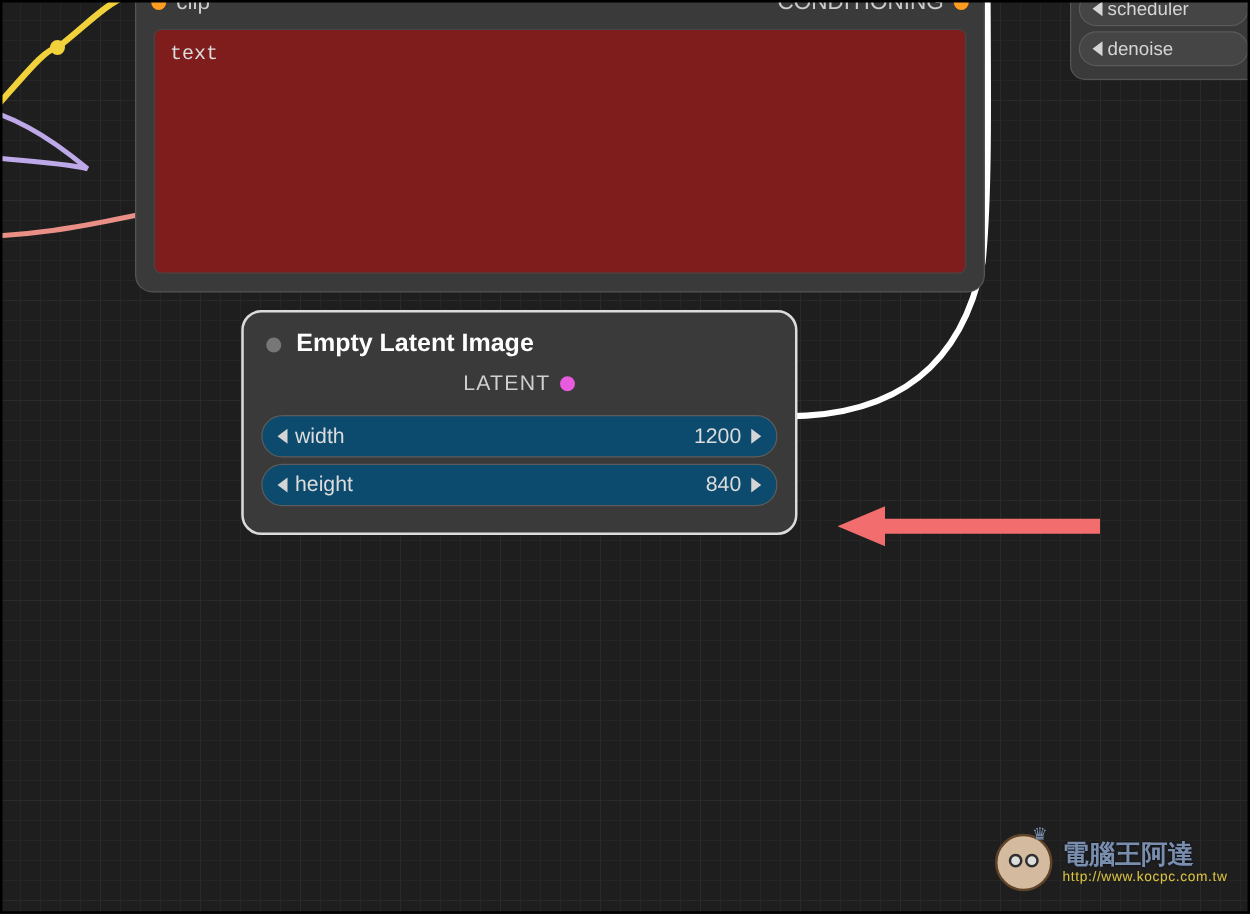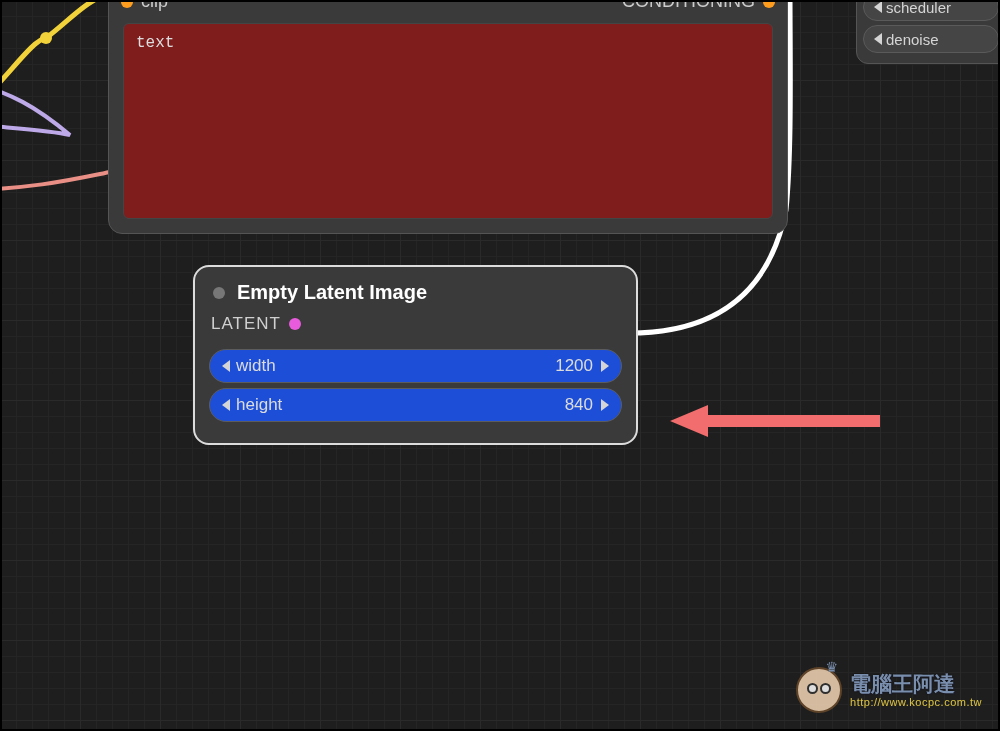--- a/index.html
+++ b/index.html
@@ -60,39 +60,39 @@
     border-radius: 16px; height: 28px;
     display: flex; align-items: center; gap: 4px;
     padding: 0 10px; color: #d5d5d5; font-size: 15px;
     margin: 4px 0;
   }
   .tri-left  { width:0;height:0;border-top:6px solid transparent;border-bottom:6px solid transparent;border-right:8px solid #d5d5d5; flex:none;}
   .tri-right { width:0;height:0;border-top:6px solid transparent;border-bottom:6px solid transparent;border-left:8px solid #d5d5d5; flex:none;}
 
   
   .node-latent {
-    position: absolute; left: 193px; top: 265px;
+    position: absolute; left: 193px; top: 248px;
     width: 445px;
     background: #3a3a3a;
     border: 2px solid #dcdcdc;
     border-radius: 16px;
     padding: 12px 14px 16px;
   }
   .node-title {
     display: flex; align-items: center; gap: 12px;
     color: #fff; font-size: 20px; font-weight: 600;
     padding: 2px 4px 8px;
   }
   .latent-out {
-    display: flex; justify-content: flex-start; align-items: center; gap: 8px;
+    display: flex; justify-content: center; align-items: center; gap: 8px;
     color: #d0d0d0; font-size: 17px; letter-spacing: 1px;
     padding: 2px 2px 10px;
   }
   .param {
-    background: #1d4ed8; border: 1px solid #5c5c5c;
+    background: #0c4a6e; border: 1px solid #5c5c5c;
     border-radius: 18px; height: 34px;
     display: flex; align-items: center;
     padding: 0 12px; margin: 5px 0;
     color: #dcdcdc; font-size: 17px;
   }
   .param .lbl { flex: none; margin-left: 6px; }
   .param .val { margin-left: auto; margin-right: 8px; text-align: right; }
 
   
   .arrow {

